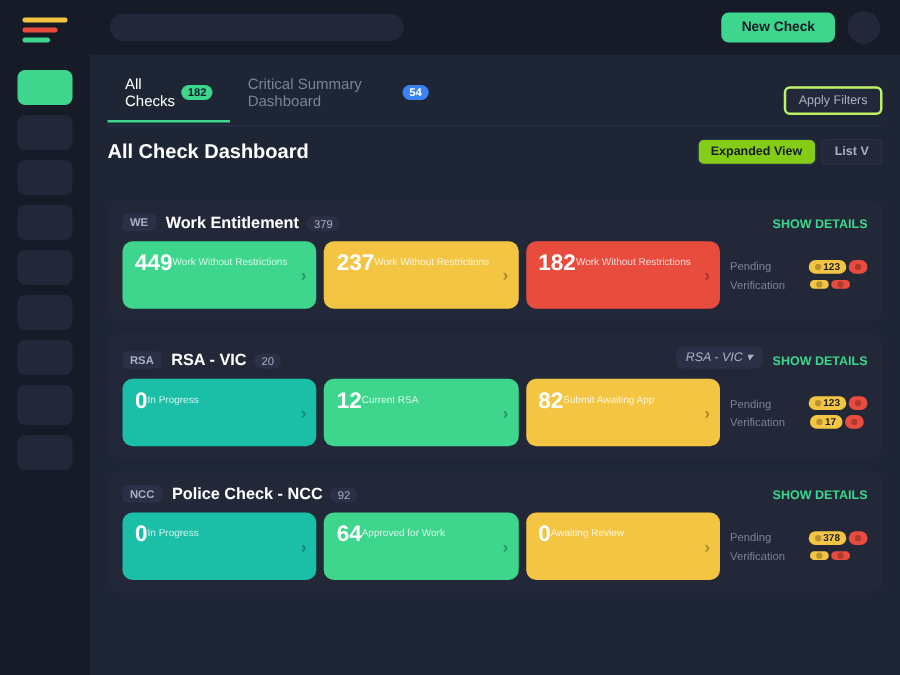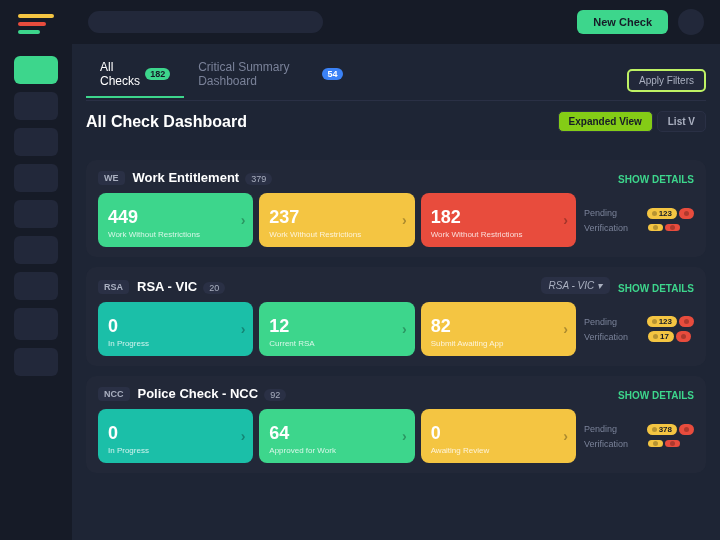--- a/index.html
+++ b/index.html
@@ -236,22 +236,22 @@
       display: flex;
       gap: 6px;
       align-items: stretch;
     }
     .metric-tile {
       flex: 1;
       border-radius: 8px;
       padding: 8px 10px;
       min-height: 54px;
       display: flex;
-      flex-direction: column;
-      justify-content: flex-end;
+      flex-direction: row;
+      justify-content: flex-start;
       position: relative;
     }
     .metric-tile::after {
       content: '›';
       position: absolute;
       right: 8px;
       top: 50%;
       transform: translateY(-50%);
       font-size: 14px;
       color: rgba(0,0,0,0.3);

